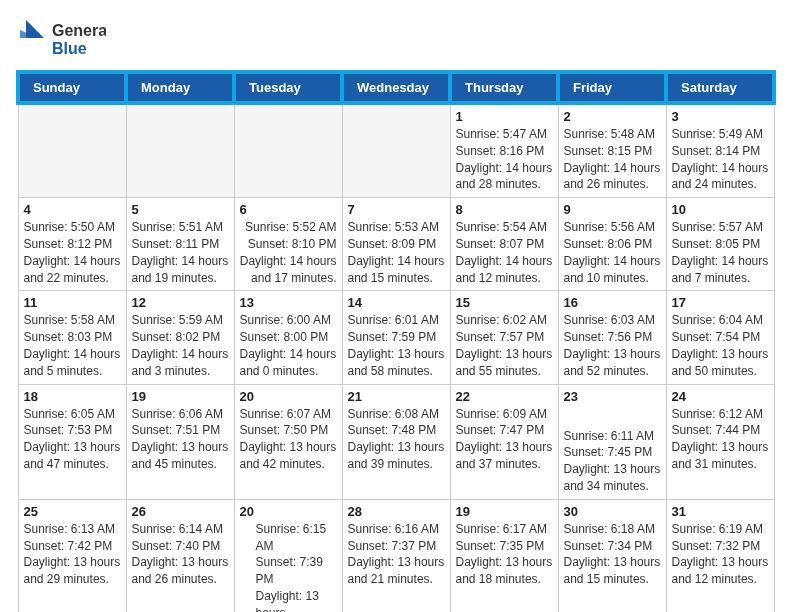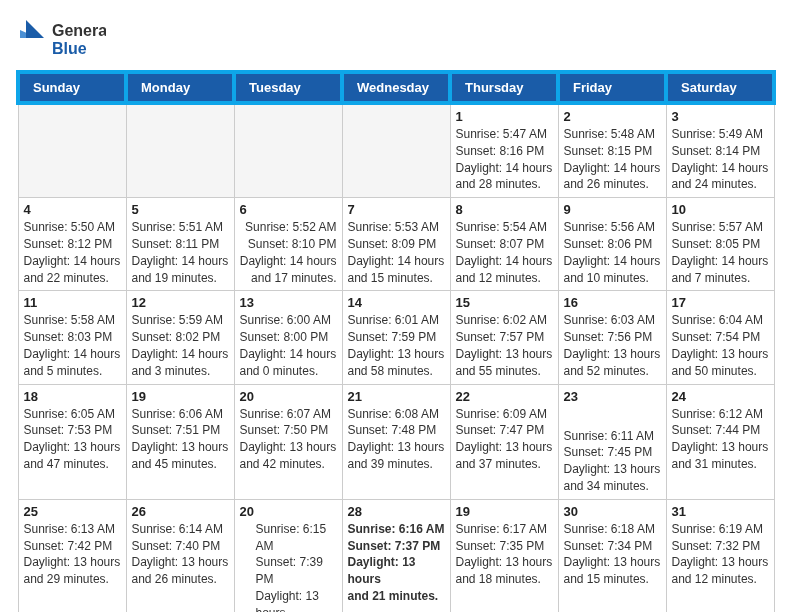--- a/index.html
+++ b/index.html
@@ -302,21 +302,21 @@
         </td>
         <td>
           <div class="day-number">20</div>
           <div class="day-info" style="white-space: pre-line; margin-left: 16px;">Sunrise: 6:15 AM
 Sunset: 7:39 PM
 Daylight: 13 hours
 and 23 minutes.</div>
         </td>
         <td>
           <div class="day-number">28</div>
-          <div class="day-info" style="white-space: pre-line; font-weight: bold;">Sunrise: 6:16 AM
+          <div class="day-info" style="white-space: pre-line;">Sunrise: 6:16 AM
 Sunset: 7:37 PM
 Daylight: 13 hours
 and 21 minutes.</div>
         </td>
         <td>
           <div class="day-number">19</div>
           <div class="day-info" style="white-space: pre-line;">Sunrise: 6:17 AM
 Sunset: 7:35 PM
 Daylight: 13 hours
 and 18 minutes.</div>

